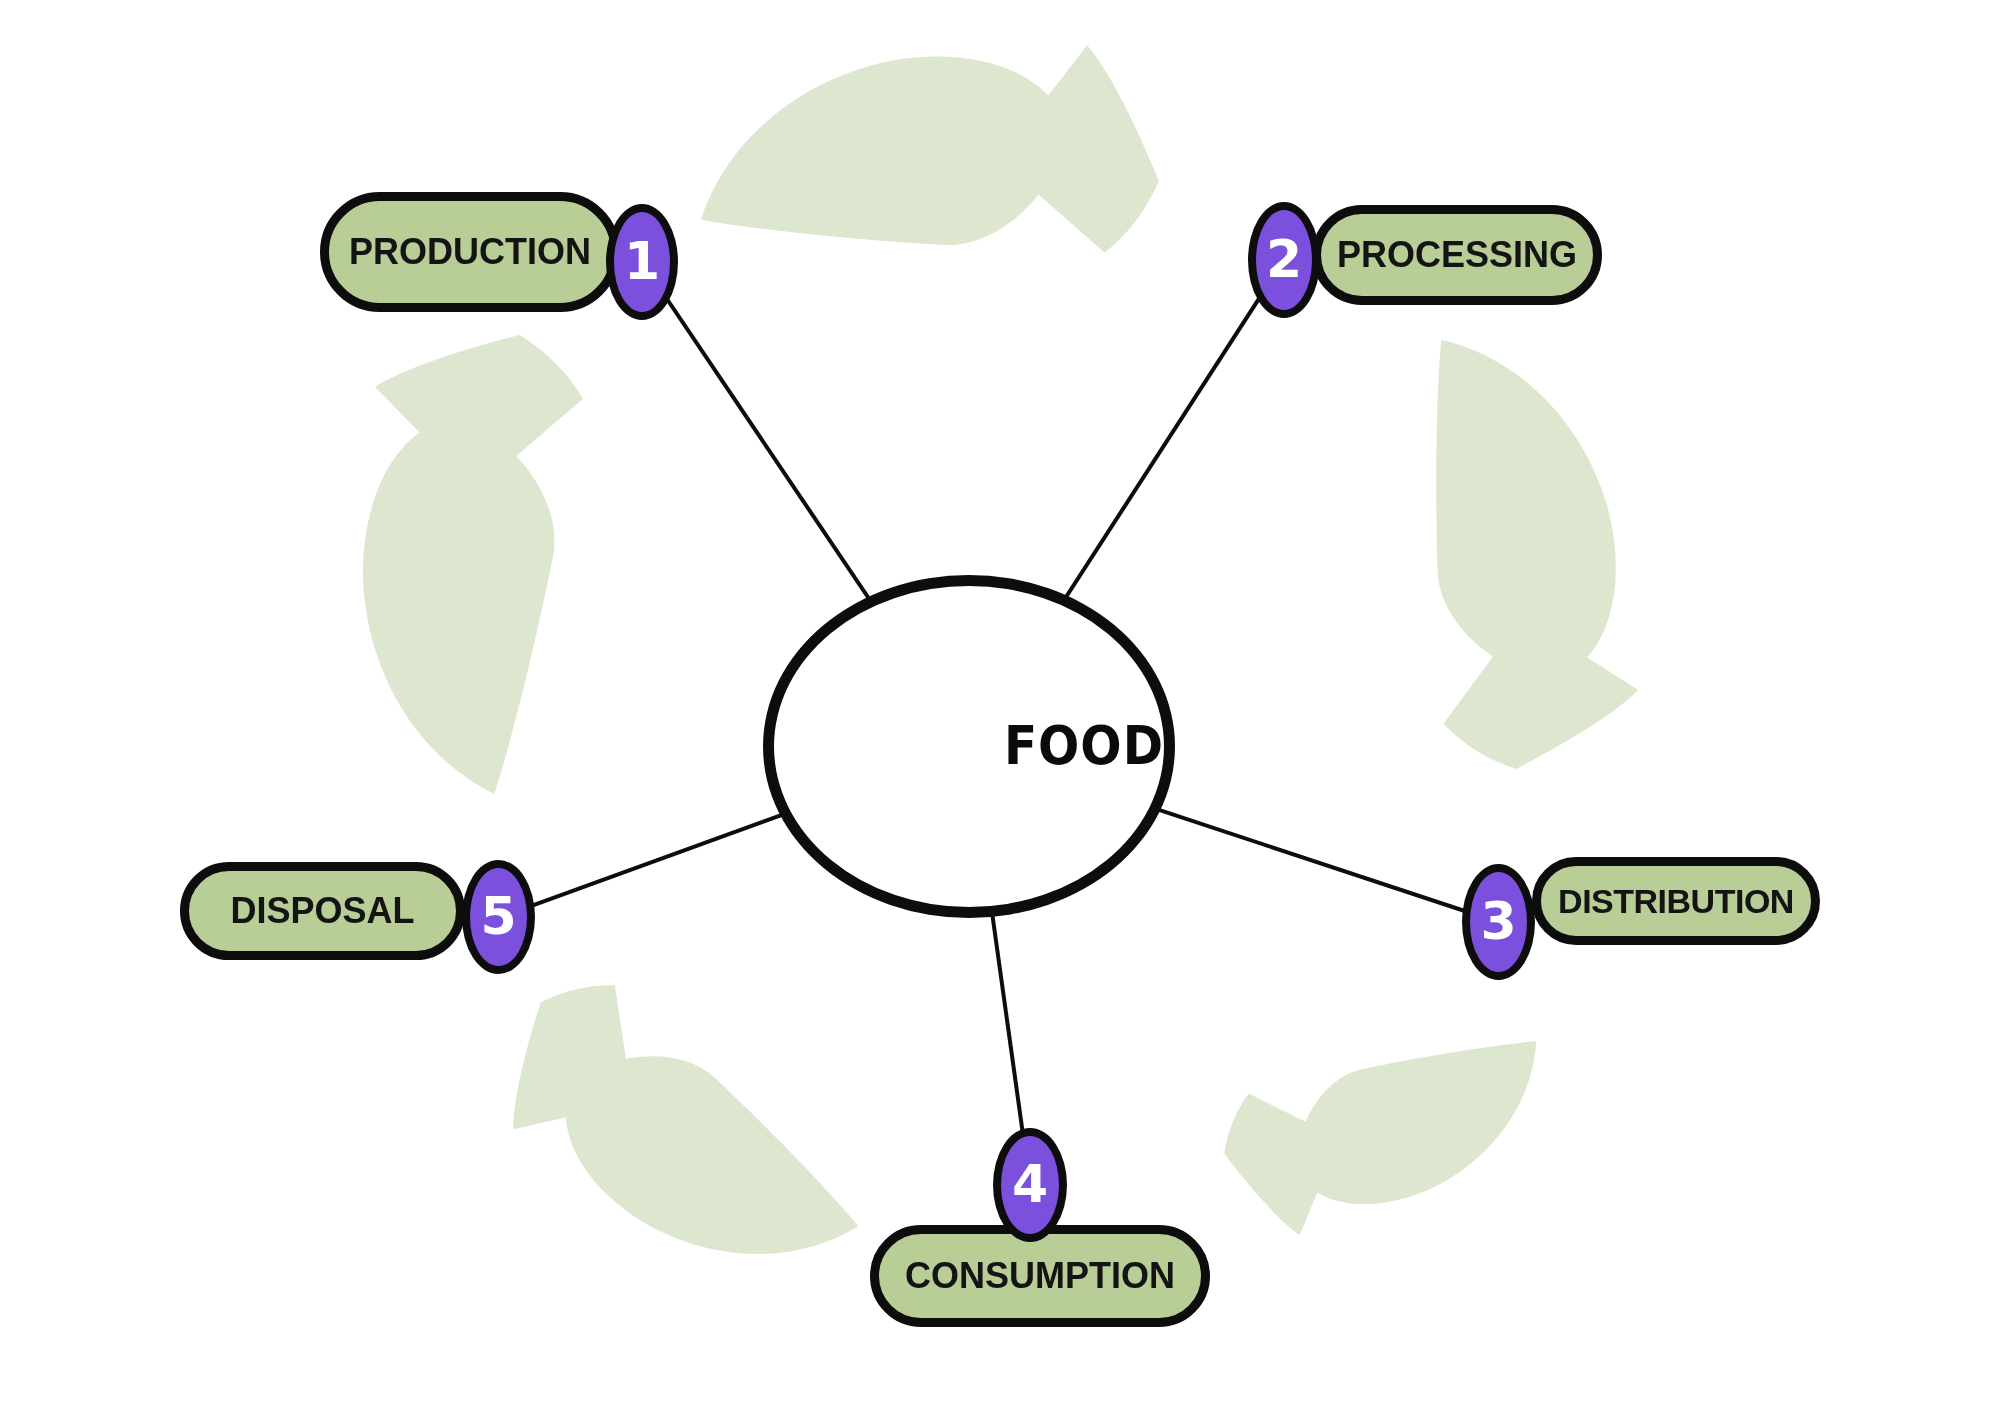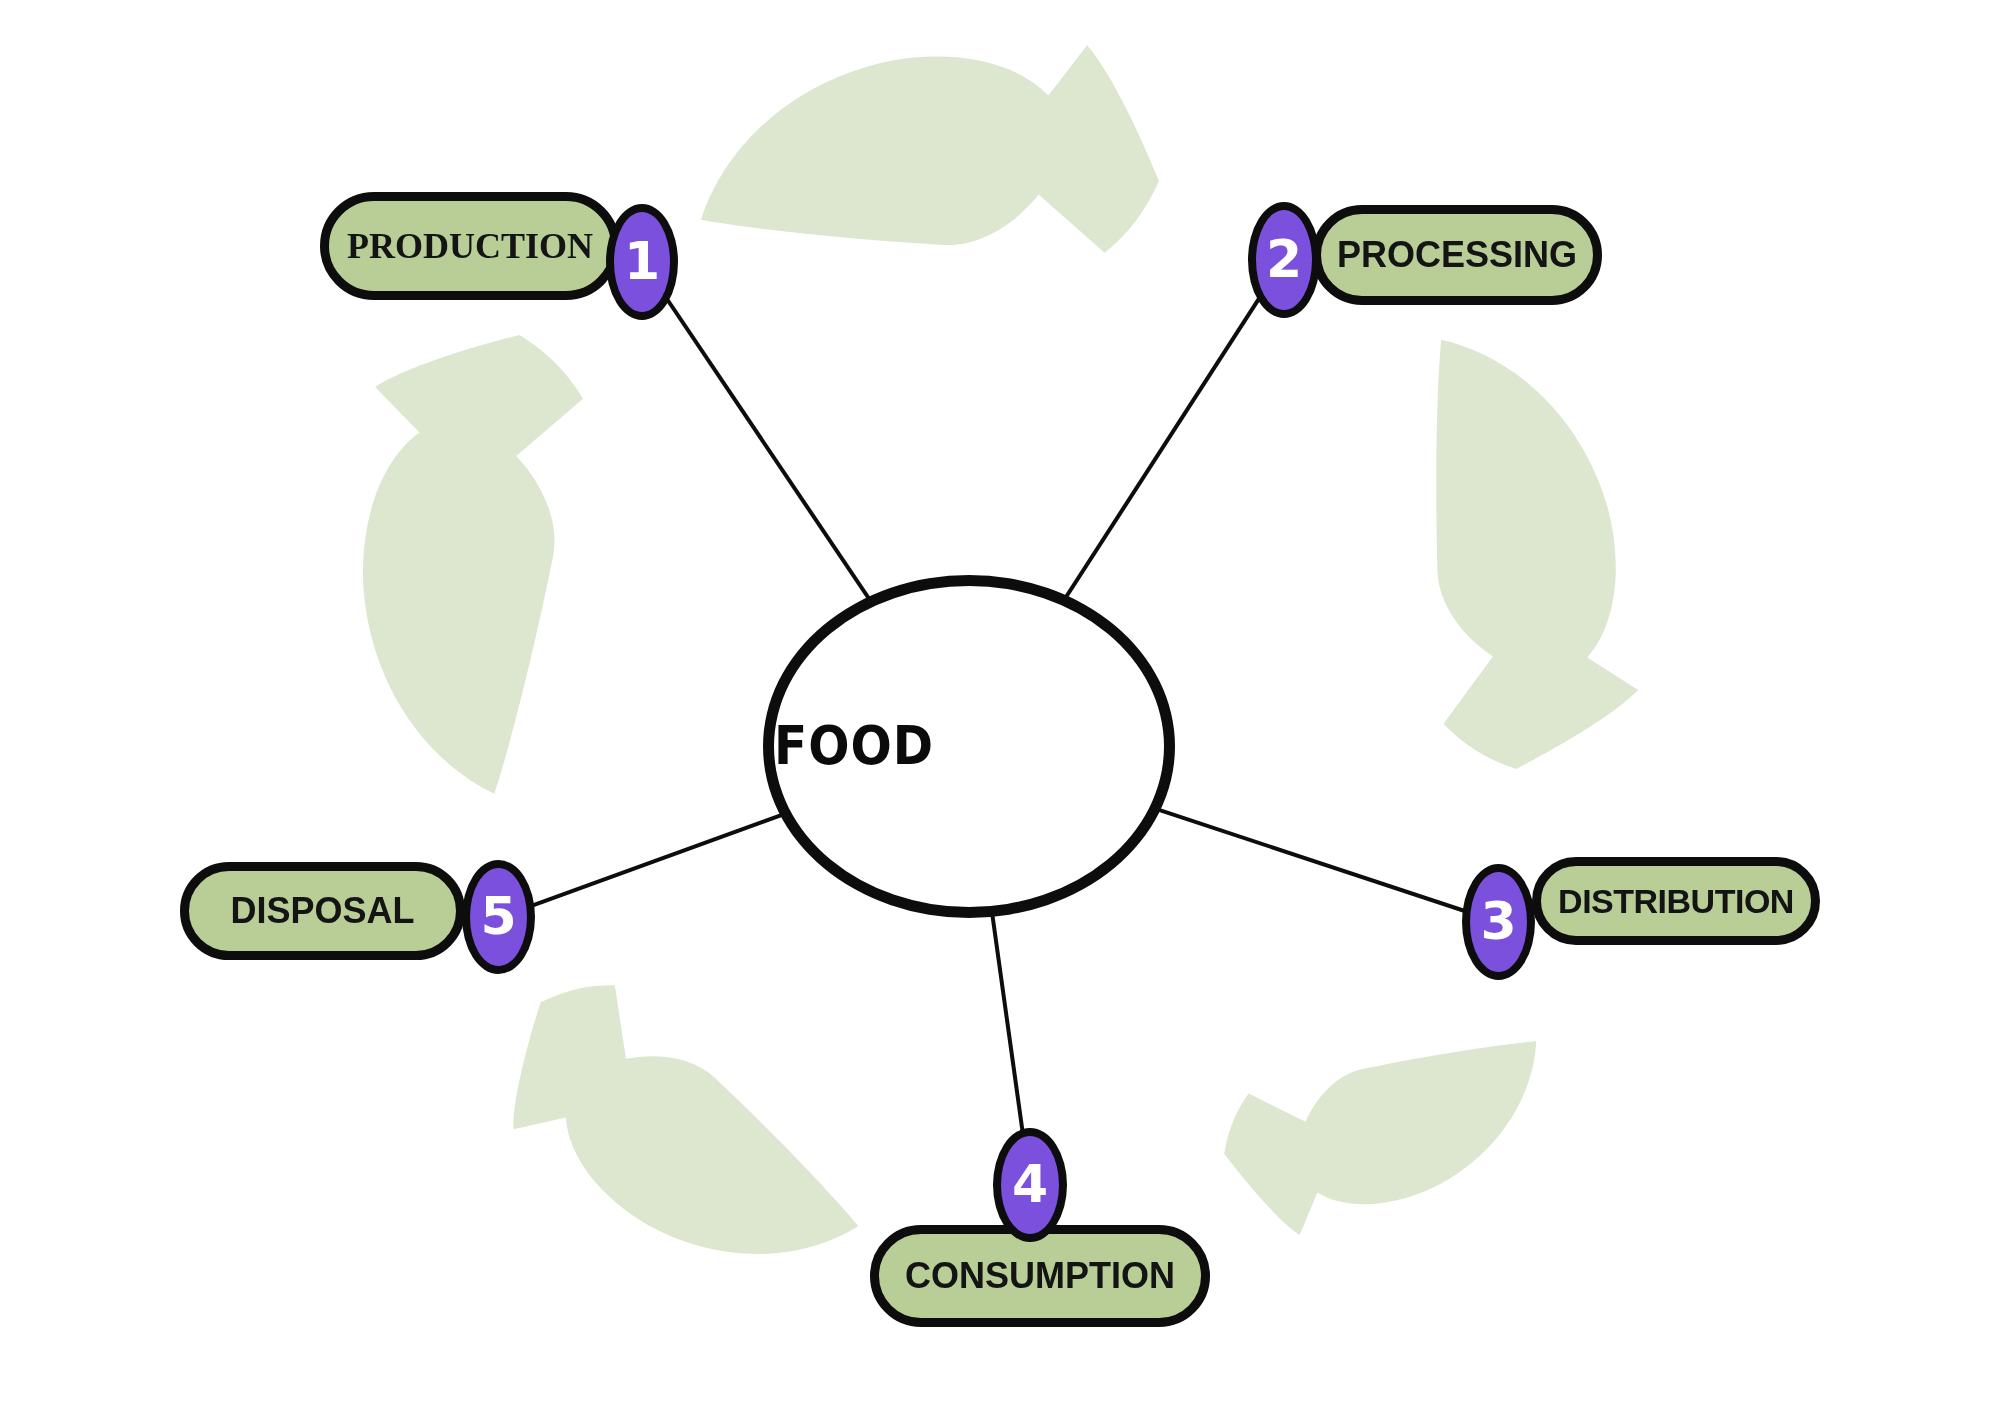--- a/index.html
+++ b/index.html
@@ -21,21 +21,21 @@
   .layer{position:absolute;left:0;top:0;width:2000px;height:1414px;}
 
   
   .center-ellipse{
     position:absolute;
     left:763px;top:575px;width:412px;height:343px;
     background:#ffffff;
     border:11px solid var(--outline);
     border-radius:50%;
     box-sizing:border-box;
-    display:flex;flex-direction:column;align-items:flex-start;justify-content:center;
+    display:flex;flex-direction:column;align-items:flex-end;justify-content:center;
     z-index:3;
   }
   .center-title{
     font-family:"DejaVu Sans", sans-serif;
     font-weight:bold;
     font-size:54px;
     line-height:1.08;
     letter-spacing:1px;
     color:#0b0b0b;
     text-align:center;
@@ -52,21 +52,21 @@
     display:flex;align-items:center;justify-content:center;
     z-index:4;
   }
   .pill-label{
     font-weight:700;
     font-size:36px;
     letter-spacing:0px;
     color:#141414;
     white-space:nowrap;
   }
-  .pill-production  {left:320px;top:192px;width:300px;height:108px;font-family:Liberation Serif, serif;}
+  .pill-production  {left:320px;top:192px;width:300px;height:120px;}
   .pill-processing  {left:1312px;top:185px;width:290px;height:100px;margin-top:20px;}
   .pill-distribution{left:1532px;top:857px;width:288px;height:88px;}
   .pill-distribution .pill-label{font-size:34px;letter-spacing:-0.5px;}
   .pill-consumption {left:870px;top:1225px;width:340px;height:102px;}
   .pill-disposal    {left:180px;top:862px;width:285px;height:98px;}
 
   
   .badge{
     position:absolute;
     background:var(--badge-fill);

